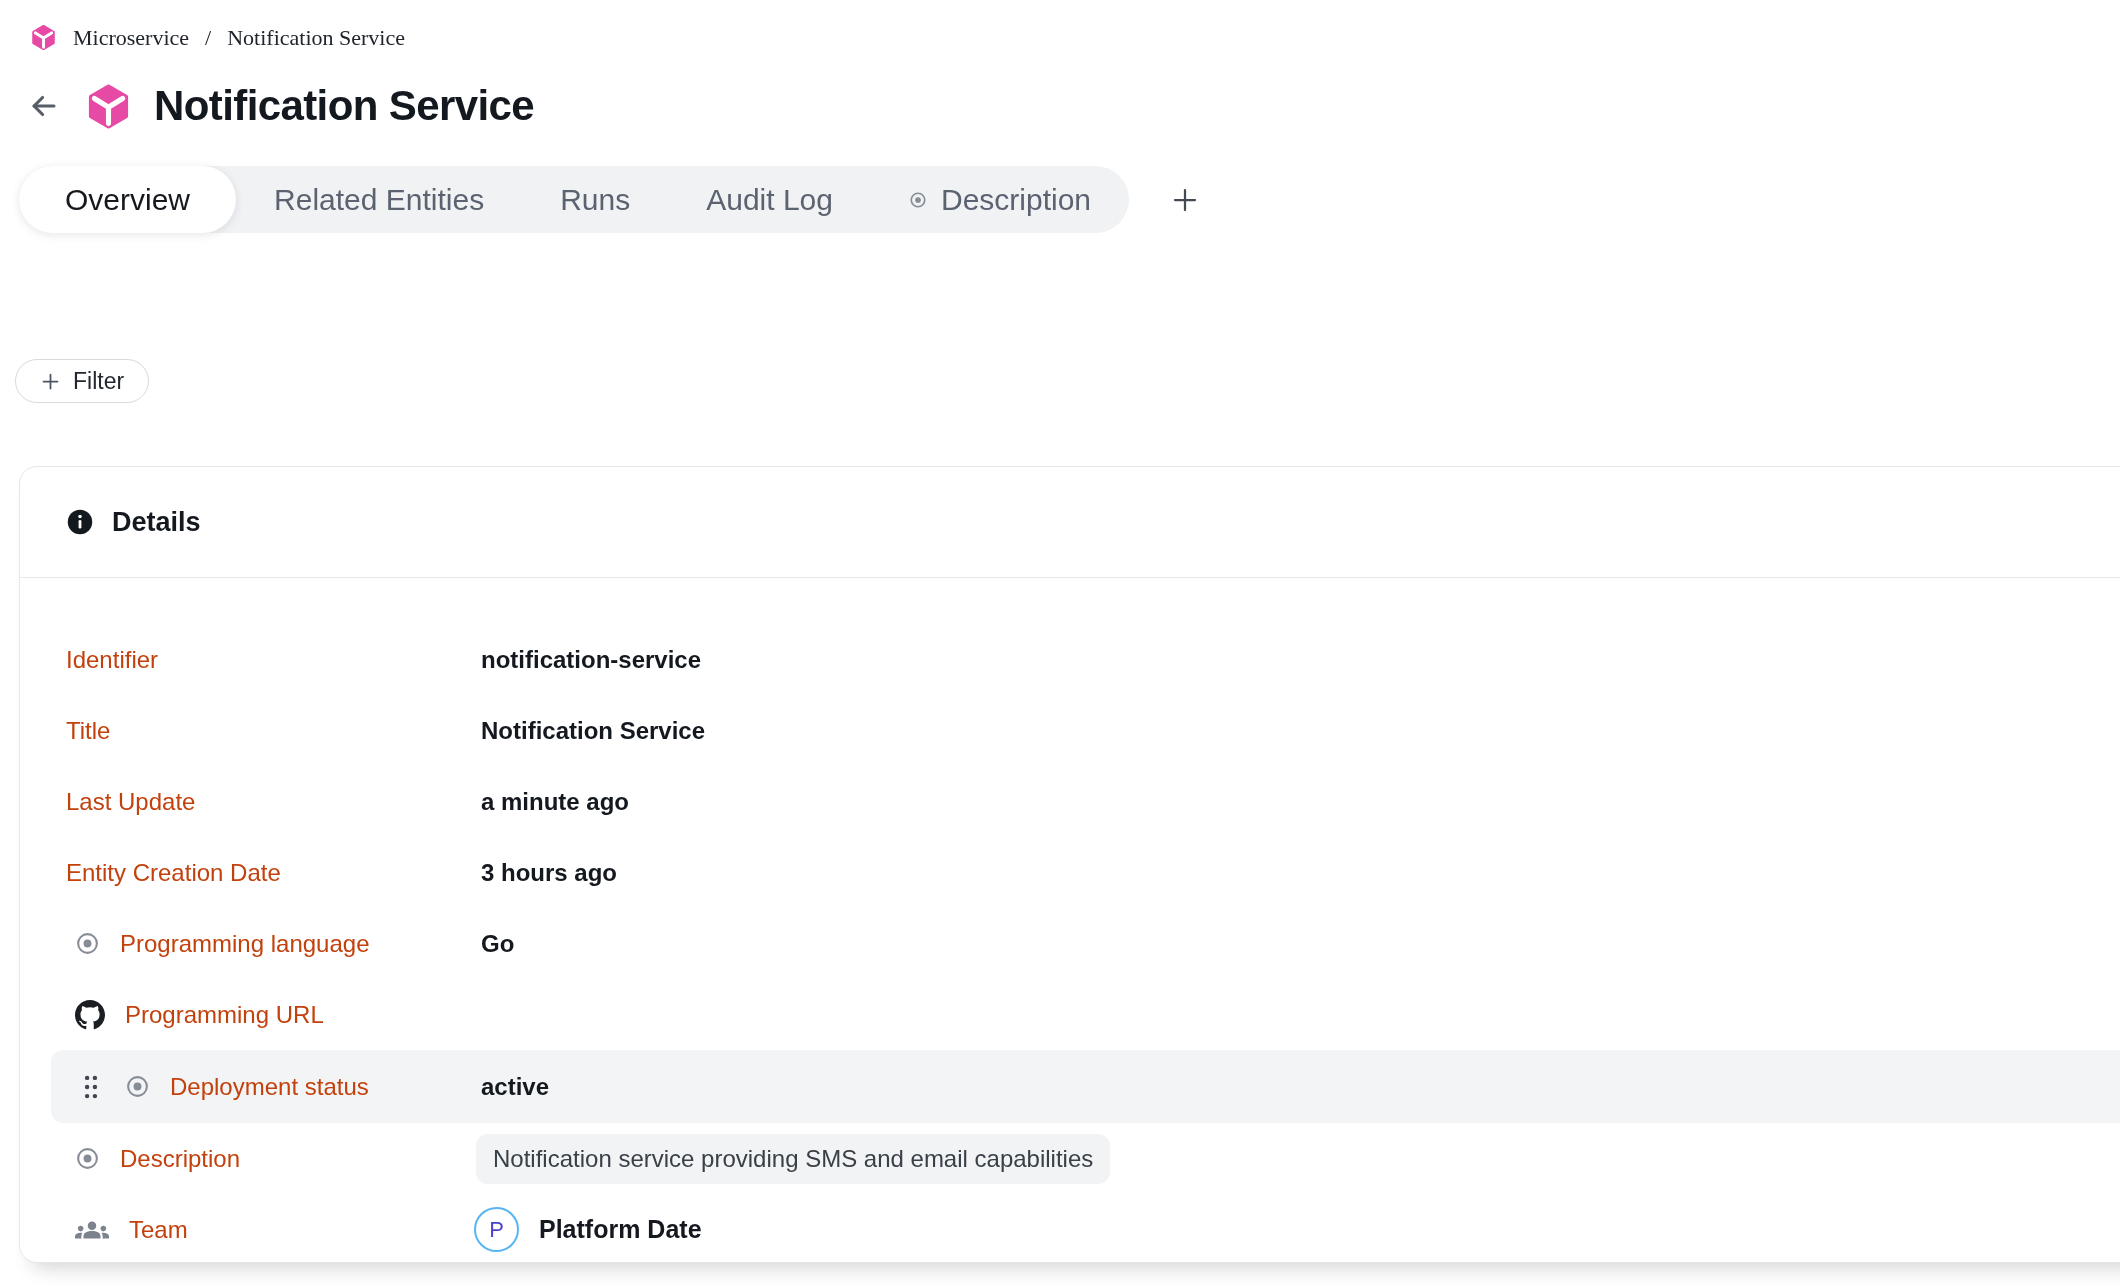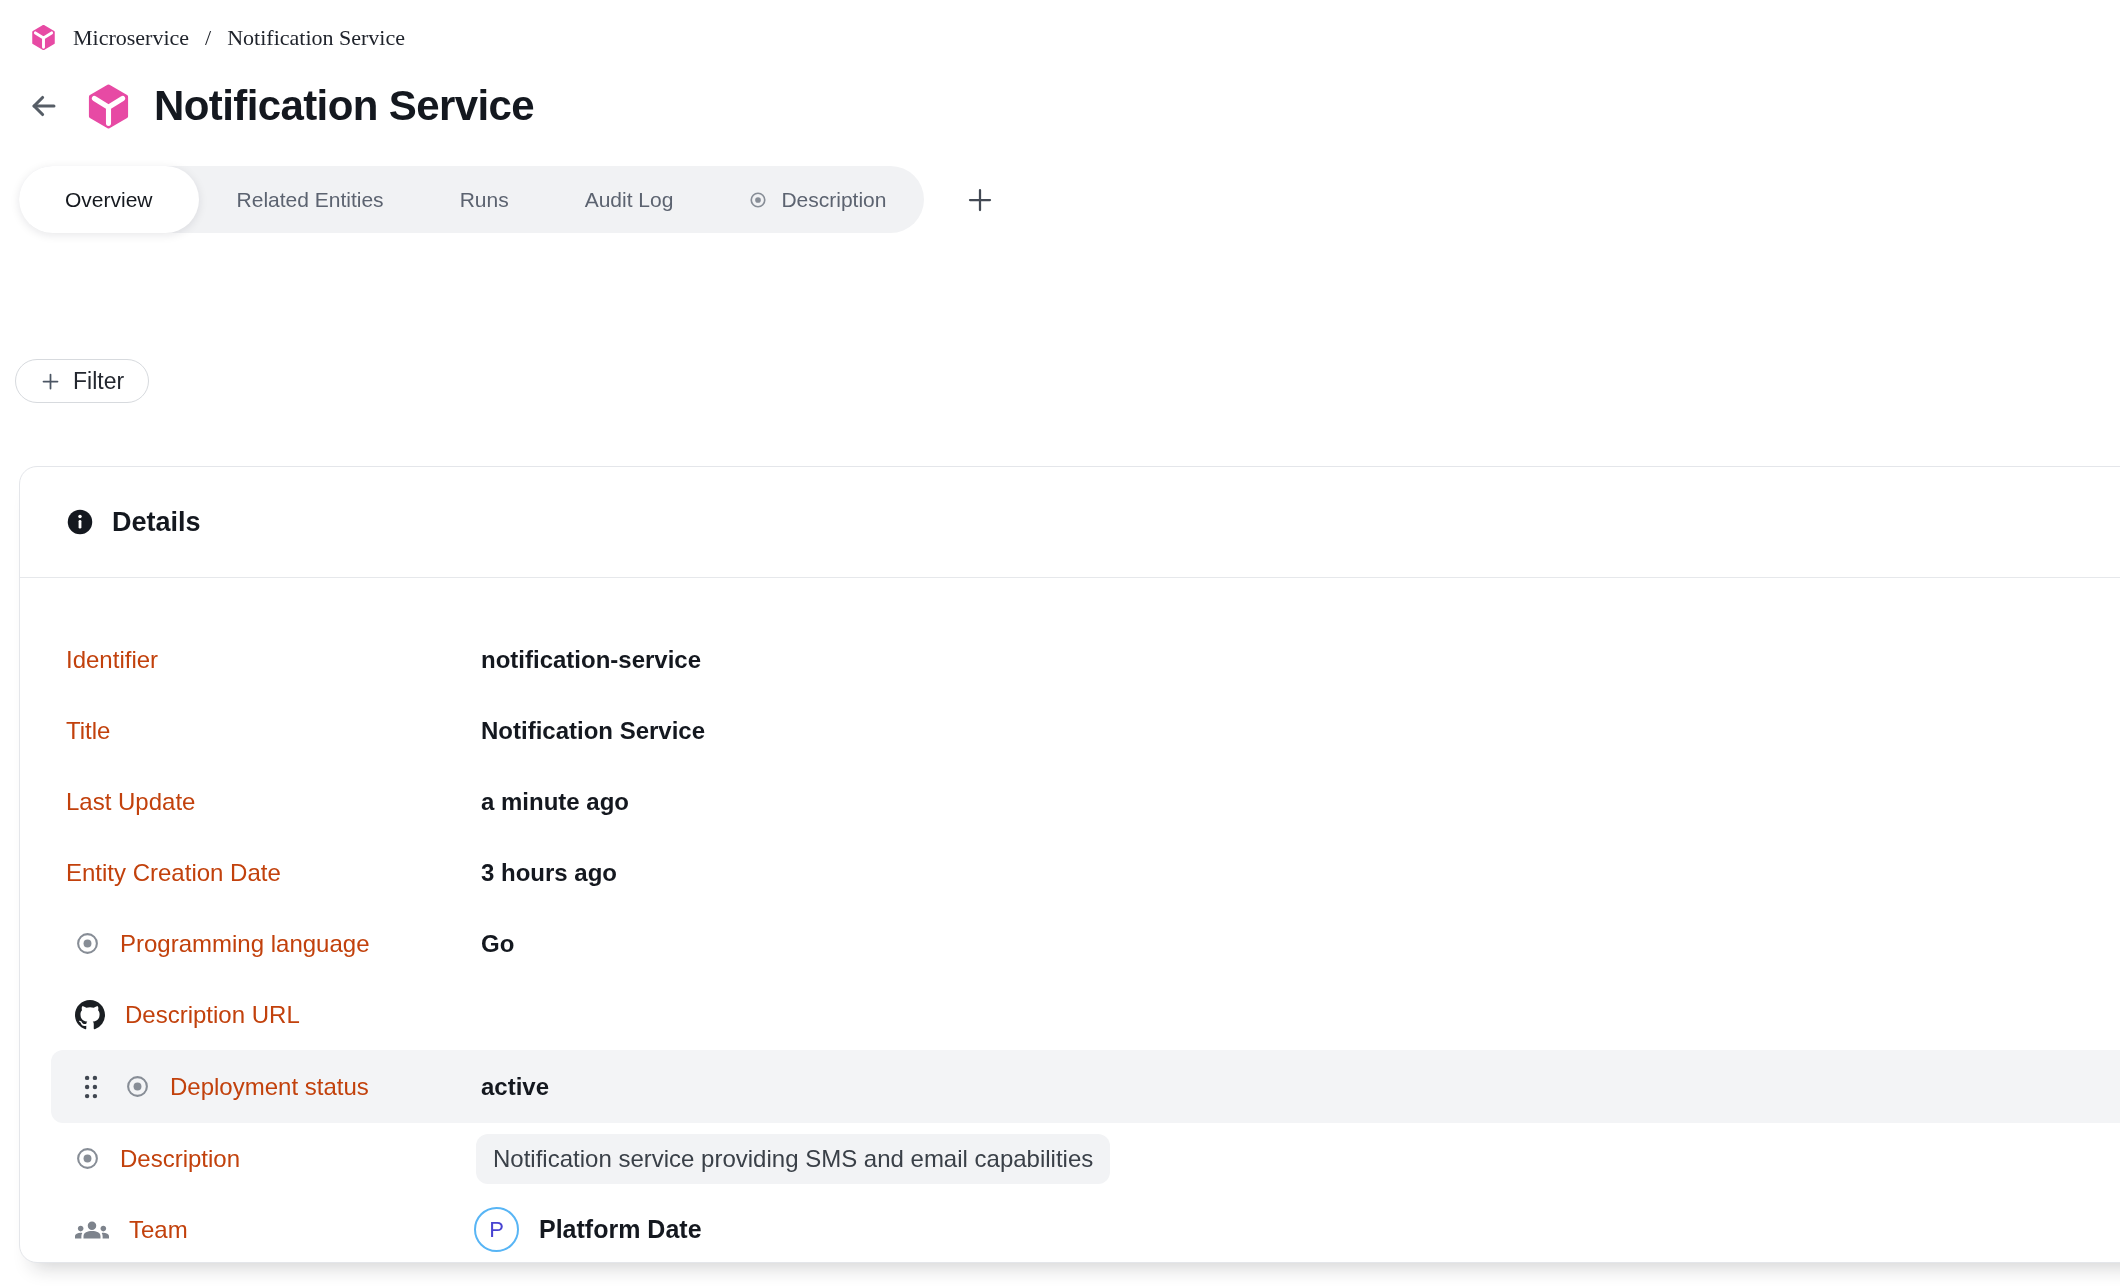--- a/index.html
+++ b/index.html
@@ -18,21 +18,21 @@
 
   
   .title-row { position:absolute; left:25px; top:82px; display:flex; align-items:center; gap:22px; }
   .back-btn { width:38px; height:38px; display:flex; align-items:center; justify-content:center; cursor:pointer; }
   .page-title { font-size:42px; font-weight:700; letter-spacing:-0.6px; color:#14181f; }
 
   
   .tabs-row { position:absolute; left:19px; top:166px; display:flex; align-items:center; }
   .tabbar { background:#f1f2f4; border-radius:34px; height:67px; display:flex; align-items:center; }
   .tab { height:67px; display:flex; align-items:center; gap:14px; padding:0 38px;
-         font-size:21px; color:#5c6370; cursor:pointer; white-space:nowrap; border-radius:34px; }
+         font-size:30px; color:#5c6370; cursor:pointer; white-space:nowrap; border-radius:34px; }
   .tab.active { background:#ffffff; color:#15191f; font-weight:500; padding:0 46px;
                 box-shadow:0 2px 10px rgba(16,24,40,0.10); }
   .add-tab { margin-left:34px; width:44px; height:44px; display:flex; align-items:center; justify-content:center; cursor:pointer; }
 
   
   .filter-btn { position:absolute; left:15px; top:359px; height:44px; display:inline-flex; align-items:center;
                 gap:12px; padding:0 24px; background:#fff; border:1.5px solid #d7dade; border-radius:26px;
                 font-size:23px; color:#23272f; cursor:pointer; }
 
   
@@ -180,21 +180,21 @@
         </div>
         <div class="value">Go</div>
       </div>
       <div class="row">
         <div class="labelwrap with-icon">
           <span>
             <svg width="30" height="30" viewBox="0 0 16 16">
               <path fill="#1b1f23" d="M8 0C3.58 0 0 3.58 0 8c0 3.54 2.29 6.53 5.47 7.59.4.07.55-.17.55-.38 0-.19-.01-.82-.01-1.49-2.01.37-2.53-.49-2.69-.94-.09-.23-.48-.94-.82-1.13-.28-.15-.68-.52-.01-.53.63-.01 1.08.58 1.23.82.72 1.21 1.87.87 2.33.66.07-.52.28-.87.51-1.07-1.78-.2-3.64-.89-3.64-3.95 0-.87.31-1.59.82-2.15-.08-.2-.36-1.02.08-2.12 0 0 .67-.21 2.2.82.64-.18 1.32-.27 2-.27s1.36.09 2 .27c1.53-1.04 2.2-.82 2.2-.82.44 1.1.16 1.92.08 2.12.51.56.82 1.27.82 2.15 0 3.07-1.87 3.75-3.65 3.95.29.25.54.73.54 1.48 0 1.07-.01 1.93-.01 2.2 0 .21.15.46.55.38A8.012 8.012 0 0 0 16 8c0-4.42-3.58-8-8-8Z"></path>
             </svg>
           </span>
-          <span>Description URL</span>
+          <span>Programming URL</span>
         </div>
       </div>
       <div class="row highlight">
         <div class="labelwrap">
           <span class="drag-handle">
             <svg width="16" height="26" viewBox="0 0 12 20">
               <g fill="#3f4650">
                 <circle cx="3" cy="3" r="1.7"></circle>
                 <circle cx="9" cy="3" r="1.7"></circle>
                 <circle cx="3" cy="10" r="1.7"></circle>

